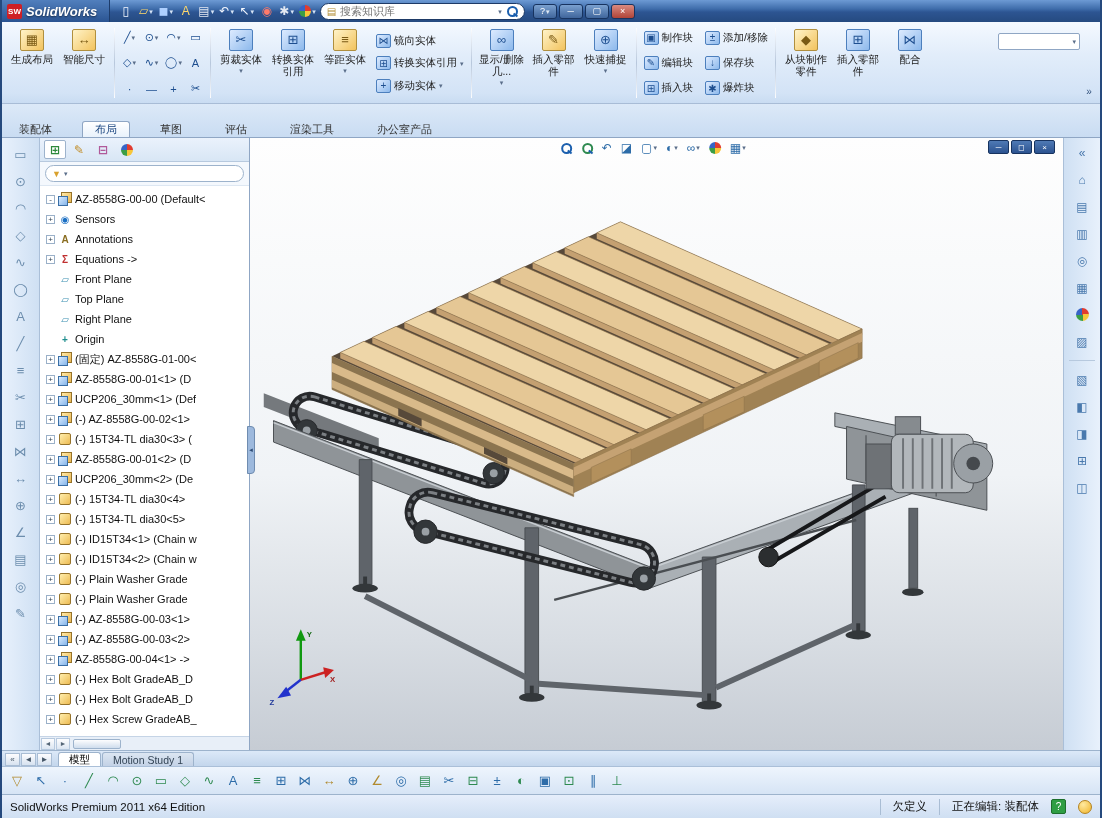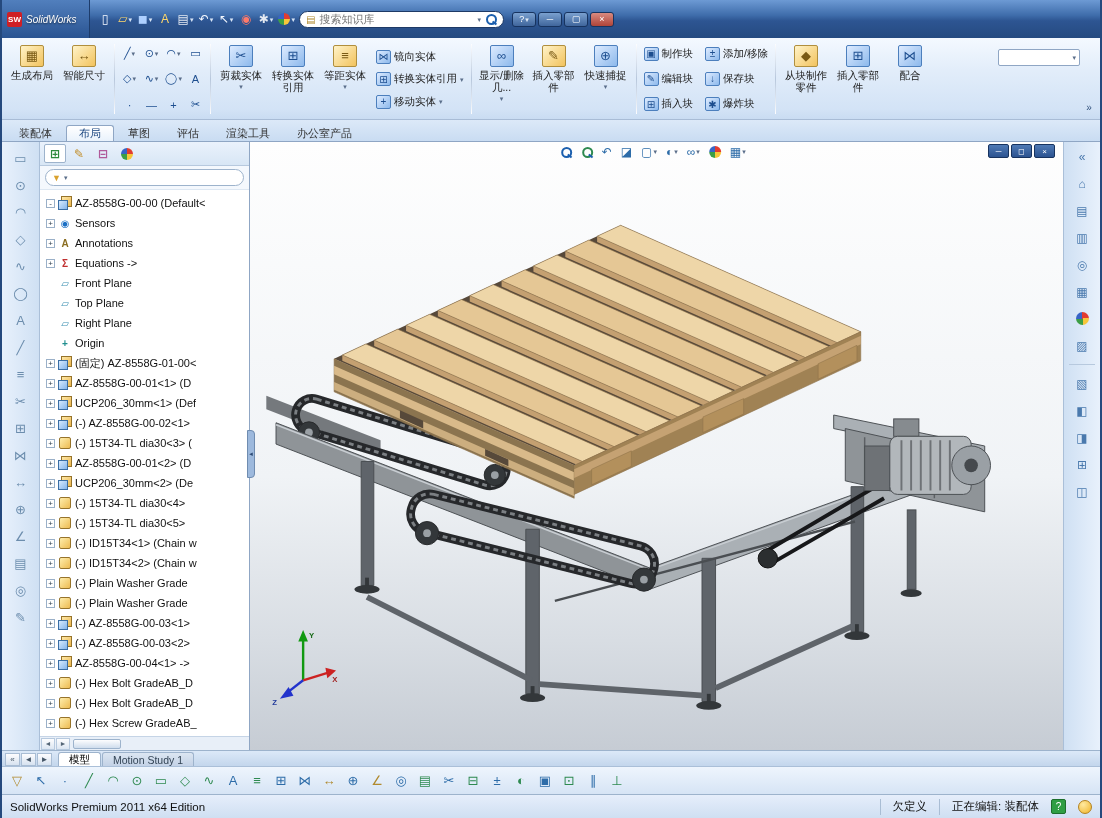--- a/index.html
+++ b/index.html
@@ -1,27 +1,27 @@
 <!DOCTYPE html>
 <html><head>
 <meta charset="utf-8">
 <style>
   *{box-sizing:border-box;margin:0;padding:0}
   body{background:#222;font-family:"Liberation Sans","DejaVu Sans",sans-serif}
   #app{width:1102px;height:818px;display:flex;flex-direction:column;overflow:hidden;position:relative;
        border-left:2px solid #25497d;border-right:2px solid #25497d;background:#c7d7ea;font-size:11px;color:#111}
   .caret{font-size:7px;color:#5a6e8a;line-height:1}
   
-  .titlebar{height:38px;flex:none;display:flex;align-items:center;gap:2px;padding:0 4px 0 0;color:#fff;
+  .titlebar{height:22px;flex:none;display:flex;align-items:center;gap:2px;padding:0 4px 0 0;color:#fff;
     background:linear-gradient(180deg,#6d9ad4 0%,#3f6dab 40%,#2d5592 55%,#254a80 100%)}
   .brand{display:flex;align-items:center;gap:4px;height:100%;padding:0 12px 0 5px;
     background:linear-gradient(180deg,#517fbd,#2a5492);border-right:1px solid #1d3c6b}
   .logo{width:15px;height:15px;background:#cf1f25;border-radius:2px;color:#fff;font-weight:bold;font-size:8px;
     display:flex;align-items:center;justify-content:center}
-  .brand-name{font-weight:normal;font-style:italic;font-size:10px;text-shadow:0 1px 2px rgba(0,0,0,.55)}
+  .brand-name{font-weight:bold;font-style:italic;font-size:13px;text-shadow:0 1px 2px rgba(0,0,0,.55)}
   .qbar{display:flex;align-items:center;gap:1px;margin-left:4px}
   .qi{min-width:19px;height:18px;display:flex;align-items:center;justify-content:center;border-radius:2px;padding:0 2px}
   .qi .g{font-size:12px;line-height:1}
   .qi .caret{color:#d6e4f6;margin-left:1px}
   .qi.q-white .g{color:#f4f8ff}.qi.q-amber .g{color:#ffd86a}.qi.q-blue .g{color:#aed0ff}
   .qi.q-red .g{color:#ff7a6a}.qi.q-gray .g{color:#e3e9f2}
   .k-ball .g{width:12px;height:12px;border-radius:50%;
     background:conic-gradient(#e13c30 0 25%,#f7c63a 0 50%,#3c9e45 0 75%,#3764c6 0)}
   .doc-title{flex:1;text-align:center;font-size:12px;white-space:nowrap;overflow:hidden;
     text-shadow:0 1px 2px rgba(0,0,0,.6)}
@@ -53,21 +53,21 @@
   .rstack{display:flex;flex-direction:column;justify-content:space-evenly}
   .rsmall{display:flex;align-items:center;gap:3px;font-size:10.5px;color:#222;padding:0 3px}
   .ic-s{width:15px;height:14px;flex:none;display:flex;align-items:center;justify-content:center;font-size:10px;
     background:linear-gradient(135deg,#ddebff,#8db9ec);border:1px solid #4c7fbd;border-radius:2px;color:#1d4e8f}
   .blockgrid{display:grid;grid-auto-flow:column;grid-template-rows:repeat(3,1fr);grid-template-columns:repeat(2,auto);column-gap:6px;align-content:center}
   .rspacer{flex:1}
   .combo{width:82px;height:17px;margin-top:8px;background:#fff;border:1px solid #8fa6c4;border-radius:2px;
     display:flex;align-items:center;justify-content:flex-end;padding:0 3px}
   .overflow{width:14px;display:flex;align-items:flex-end;justify-content:center;color:#34547e;font-size:10px;padding-bottom:4px}
   
-  .tabrow{height:22px;flex:none;display:flex;align-items:flex-end;padding:0 4px;gap:1px;position:relative;
+  .tabrow{height:34px;flex:none;display:flex;align-items:flex-end;padding:0 4px;gap:17px;position:relative;
     background:linear-gradient(#dce9f8,#c9dcf2);border-bottom:1px solid #8fa6c4}
   .tab{height:16px;display:flex;align-items:center;padding:0 12px;font-size:11px;color:#333;
     border:1px solid transparent;border-bottom:0;border-radius:3px 3px 0 0}
   .tab.active{background:linear-gradient(#fff,#e9f2fc);border-color:#8fa6c4;color:#16427e;font-weight:normal}
   
   .main{flex:1;display:flex;min-height:0;position:relative}
   .lstrip{width:38px;flex:none;display:flex;flex-direction:column;align-items:center;gap:5px;padding-top:5px;overflow:hidden;
     background:linear-gradient(90deg,#e8f1fc,#cfe0f3);border-right:1px solid #aabfd8}
   .lic{width:24px;height:22px;display:flex;align-items:center;justify-content:center;font-size:13px;color:#6c8dad;border-radius:2px}
   .panel{width:210px;flex:none;background:#fff;border-right:1px solid #8fa6c4;display:flex;flex-direction:column;position:relative}

